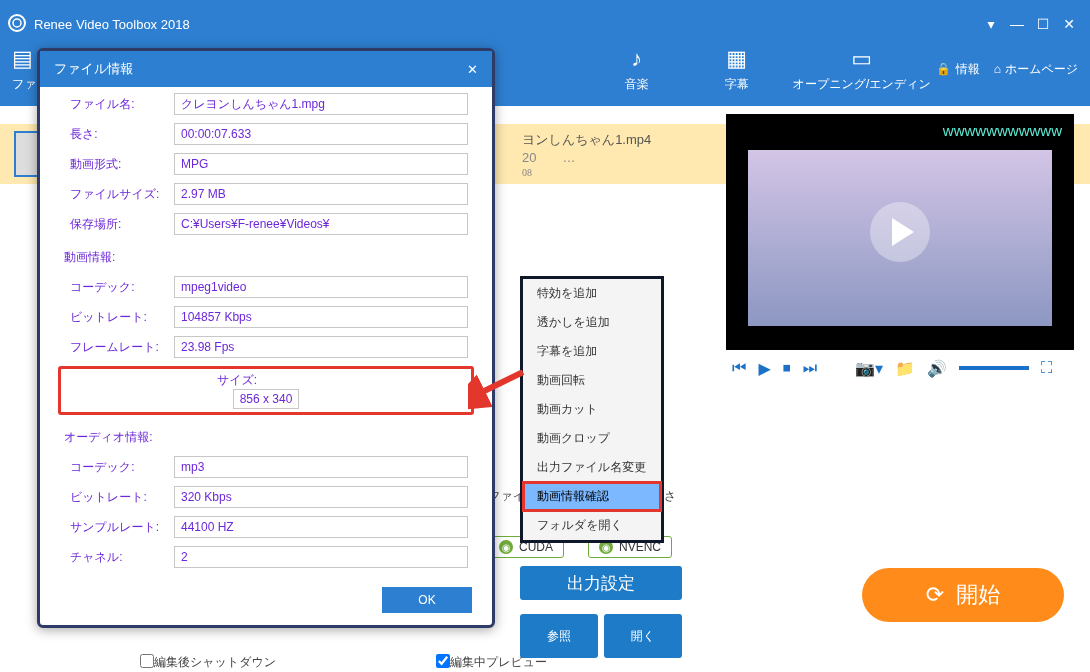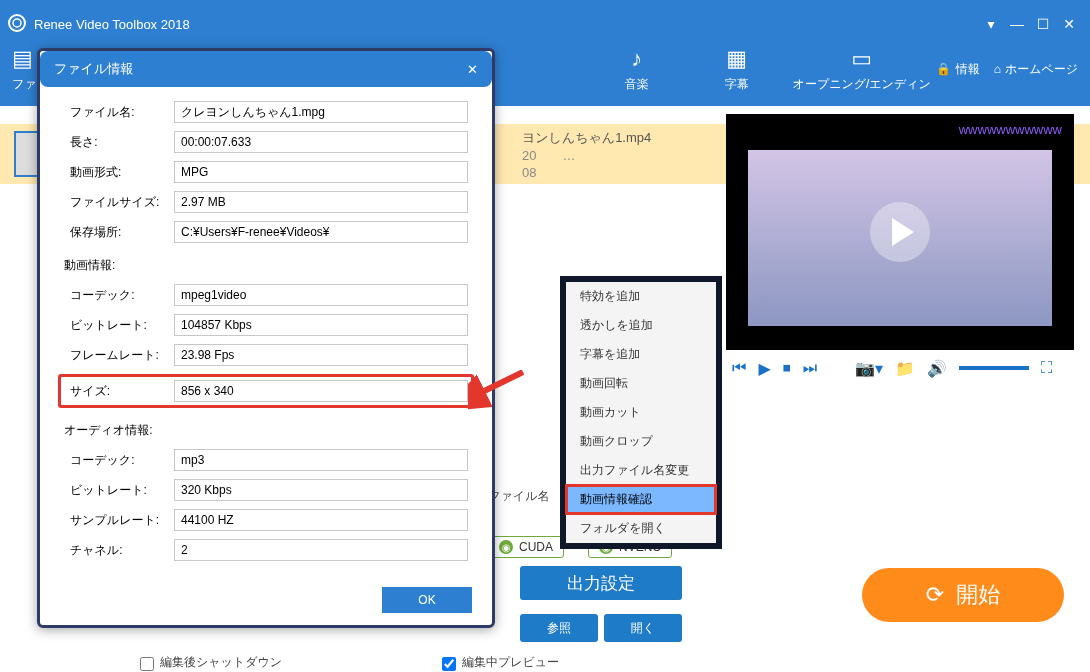--- a/index.html
+++ b/index.html
@@ -11,47 +11,47 @@
 .toolbar { height:74px; background:#2e7fd1; color:#fff; display:flex; align-items:center; padding:0 12px;}
 .toolbar .tool{ width:100px; text-align:center; font-size:12px;}
 .toolbar .tool .icon{font-size:22px; display:block; margin-bottom:4px;}
 .toolbar .tool.wide{width:150px;}
 .toolbar .right{margin-left:auto; display:flex; gap:14px; font-size:12px; align-items:center;}
 .toolbar .right span{display:flex; align-items:center; gap:4px;}
 .main { position:relative; height:calc(672px - 106px); background:#fff;}
 .filerow { position:absolute; left:0; right:0; top:18px; height:60px; background:#ffe9b0; display:flex; align-items:center; padding-left:14px; font-size:13px; color:#555;}
 .filerow .thumb{width:62px;height:46px;border:2px solid #2e7fd1; margin-right:16px; background:#ddd;}
 .filerow .col{margin-right:24px;}
-.ctxmenu { position:absolute; left:520px; top:170px; width:162px; background:#f4f4f4; border:6px solid #0f172a; font-size:12px; z-index:5;margin-left:40px;}
+.ctxmenu { position:absolute; left:520px; top:170px; width:144px; background:#f4f4f4; border:3px solid #0f172a; font-size:12px; z-index:5;}
 .ctxmenu .mi{padding:6px 14px; color:#333;}
 .ctxmenu .mi.hi{background:#7bb8ff; color:#000; outline:3px solid #e3372e; outline-offset:-2px;}
 .preview { position:absolute; right:16px; top:8px; width:348px;}
 .preview .screen{height:236px; background:#000; position:relative;}
-.preview .screen .wm{position:absolute; top:8px; right:12px; color:#8b5cf6; font-size:13px; letter-spacing:0;}
+.preview .screen .wm{position:absolute; top:8px; right:12px; color:#5eead4; font-size:15px; letter-spacing:0;}
 .preview .screen .fr{position:absolute; left:22px; right:22px; top:36px; bottom:24px; background:linear-gradient(#d3c5e6,#8c97c2);}
 .preview .screen .play{position:absolute; left:50%; top:50%; width:60px; height:60px; margin:-30px 0 0 -30px; background:rgba(255,255,255,.35); border-radius:50%; display:flex; align-items:center; justify-content:center;}
 .preview .screen .play::after{content:""; border-left:22px solid #fff; border-top:14px solid transparent; border-bottom:14px solid transparent; margin-left:6px;}
 .preview .controls{height:36px; display:flex; align-items:center; gap:12px; padding:0 6px; color:#1a72c8; font-size:16px;}
 .preview .vol-slider{width:70px; height:4px; background:#1a72c8;}
 .sortrow{position:absolute; left:440px; top:382px; font-size:12px; color:#444;}
 .sortrow span{margin:0 12px;}
 .hwrow{position:absolute; left:440px; top:430px; font-size:12px; color:#444; display:flex; align-items:center; gap:24px;}
 .badge{border:1px solid #6faa3a; border-radius:3px; padding:3px 10px; color:#333; display:flex; align-items:center; gap:6px; font-size:12px;}
 .badge .dot{width:14px;height:14px;border-radius:50%;background:#6faa3a;color:#fff;display:flex;align-items:center;justify-content:center;font-size:10px;}
 .outbtn{position:absolute; left:520px; top:460px; width:162px; height:34px; background:#1e7bc8; color:#fff; border:none; border-radius:3px; font-size:17px;}
-.smallbtn{position:absolute; top:508px; width:78px; height:28px; background:#1e7bc8; color:#fff; border:none; border-radius:3px; font-size:12px;}
+.smallbtn{position:absolute; top:508px; width:78px; height:44px; background:#1e7bc8; color:#fff; border:none; border-radius:3px; font-size:12px;}
 .startbtn{position:absolute; right:26px; top:462px; width:202px; height:54px; background:#ff8c1a; color:#fff; border:none; border-radius:27px; font-size:22px; display:flex; align-items:center; justify-content:center; gap:12px;}
 .startbtn .ri{font-size:22px;}
 .checks{position:absolute; left:140px; top:548px; font-size:12px; color:#444; display:flex; gap:160px;}
-.checks label{display:flex;align-items:flex-end;gap:6px;}
+.checks label{display:flex;align-items:flex-start;}
 .checks input{width:14px;height:14px;}
 
 .dlg{position:absolute; left:37px; top:48px; width:458px; height:580px; background:#fff; border:3px solid #2d3b66; border-radius:6px; box-shadow:0 2px 12px rgba(0,0,0,.35); z-index:10;}
-.dlg .dh{height:36px; background:#2d7fd1; color:#fff; display:flex; align-items:center; padding:0 14px; font-size:13px; justify-content:space-between;border-radius:8px;}
-.dlg .body{padding:14px 24px 10px 24px; font-size:12px; color:#000000;}
+.dlg .dh{height:36px; background:#2d7fd1; color:#fff; display:flex; align-items:center; padding:0 14px; font-size:13px; justify-content:space-between;}
+.dlg .body{padding:6px 24px 10px 24px; font-size:12px; color:#6d28d9;}
 .dlg .row{display:flex; align-items:center; margin-bottom:8px;}
 .dlg .row .lbl{width:110px; text-align:left; padding-left:6px;}
 .dlg .row .val{flex:1; height:22px; border:1px solid #c7c7c7; background:#fff; padding:2px 6px; display:flex; align-items:center;}
 .dlg .sect{font-weight:normal; margin:14px 0 10px 0;}
 .dlg .hi-row{border:3px solid #e3372e; border-radius:3px; padding:3px; margin:0 -6px 8px -6px;}
 .dlg .ok{position:absolute; right:20px; bottom:12px; width:90px; height:26px; background:#2d7fd1; color:#fff; border:none; font-size:12px;}
 .arrow{position:absolute; left:468px; top:370px; z-index:11;}
 </style>
 </head>
 <body>
@@ -87,21 +87,21 @@
       </span>
   </div>
 </div>
 
 <div class="main">
   <div class="filerow">
     <div class="thumb"></div>
     <div class="col" style="margin-left:430px;">
       <div>ヨンしんちゃん1.mp4</div>
       <div style="color:#888; font-size:13px;">20　　…</div>
-      <div style="color:#888; font-size:13px;">08</div>
+      <div style="color:#888; font-size:10px;font-family:Liberation Serif, serif;">08</div>
     </div>
   </div>
 
   <div class="ctxmenu" id="ctxmenu">
       <div class="mi">特効を追加</div>
       <div class="mi">透かしを追加</div>
       <div class="mi">字幕を追加</div>
       <div class="mi">動画回転</div>
       <div class="mi">動画カット</div>
       <div class="mi">動画クロップ</div>
@@ -203,21 +203,21 @@
       </div>
     <div class="row">
         <div class="lbl">ビットレート:</div>
         <div class="val">104857 Kbps</div>
       </div>
     <div class="row">
         <div class="lbl">フレームレート:</div>
         <div class="val">23.98 Fps</div>
       </div>
     <div class="hi-row">
-        <div class="row" style="margin:0;">
+        <div class="row" style="margin:0;flex-direction:column;">
           <div class="lbl">サイズ:</div>
           <div class="val">856 x 340</div>
         </div>
       </div>
 
     <div class="sect">オーディオ情報:</div>
     <div class="row">
         <div class="lbl">コーデック:</div>
         <div class="val">mp3</div>
       </div>

